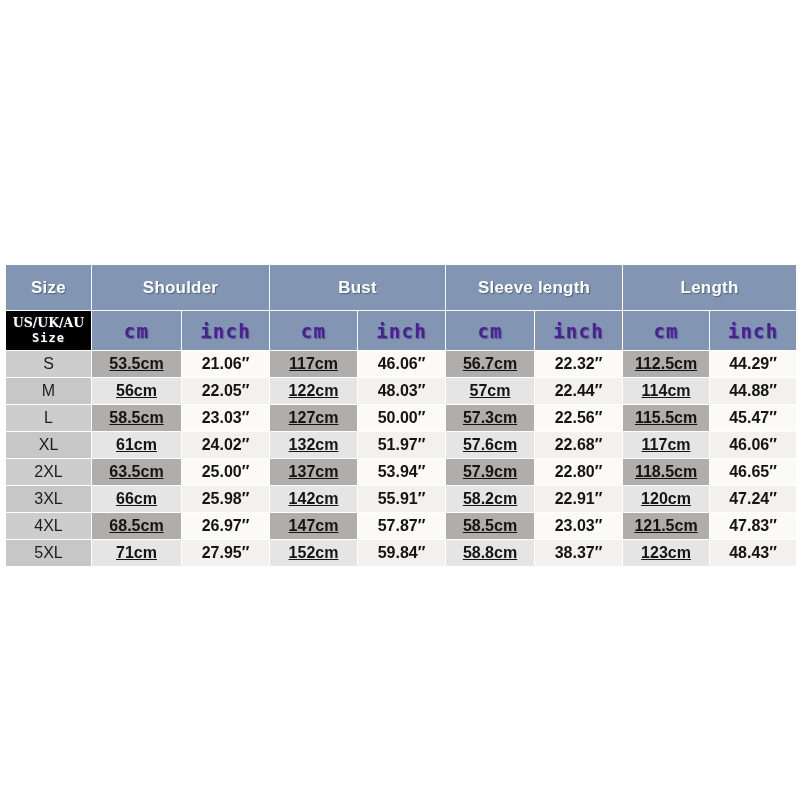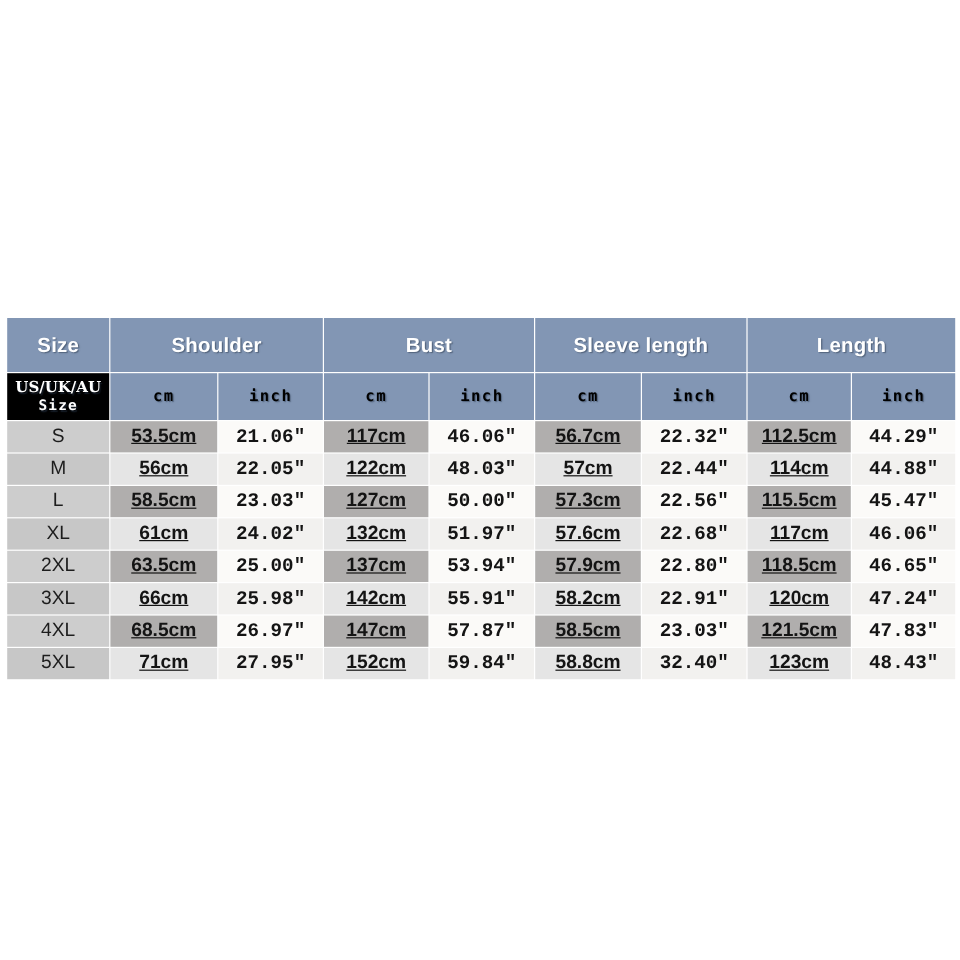--- a/index.html
+++ b/index.html
@@ -46,23 +46,23 @@
     color: #ffffff;
     font-weight: bold;
     font-size: 17px;
     height: 45px;
     letter-spacing: 0.2px;
     text-shadow: 1px 1px 1px rgba(40,55,75,0.55);
   }
 
   .hdr-sub {
     background: #8296b4;
-    color: #000000;
-    font-weight: bold;
-    font-size: 13px;
+    color: #4c1d95;
+    font-weight: bold;
+    font-size: 19px;
     height: 39px;
     font-family: "DejaVu Sans Mono", monospace;
     letter-spacing: 1.2px;
     text-shadow: 1px 1px 1px rgba(40,55,75,0.55);
   }
 
   .hdr-sizecol {
     background: #000000;
     color: #ffffff;
     height: 39px;
@@ -99,21 +99,20 @@
     color: #141414;
     background: #b0aead;
     text-decoration: underline;
   }
   td.c-inch {
     height: 26px;
     font-size: 16px;
     font-weight: bold;
     color: #141414;
     background: #fbfaf8;
-    font-family: Liberation Mono, monospace;
   }
 
   tr.alt td.c-size { background: #c7c7c7; }
   tr.alt td.c-cm   { background: #e5e5e5; }
   tr.alt td.c-inch { background: #f2f1ef; }
 </style>
 </head>
 <body>
 
 <div id="chart-wrap">
@@ -230,19 +229,19 @@
           <td class="c-cm">121.5cm</td>
           <td class="c-inch">47.83″</td>
         </tr>
         <tr class="alt">
           <td class="c-size">5XL</td>
           <td class="c-cm">71cm</td>
           <td class="c-inch">27.95″</td>
           <td class="c-cm">152cm</td>
           <td class="c-inch">59.84″</td>
           <td class="c-cm">58.8cm</td>
-          <td class="c-inch">32.40″</td>
+          <td class="c-inch">38.37″</td>
           <td class="c-cm">123cm</td>
           <td class="c-inch">48.43″</td>
         </tr>
       </tbody>
   </table>
 </div>
 
 </body></html>

